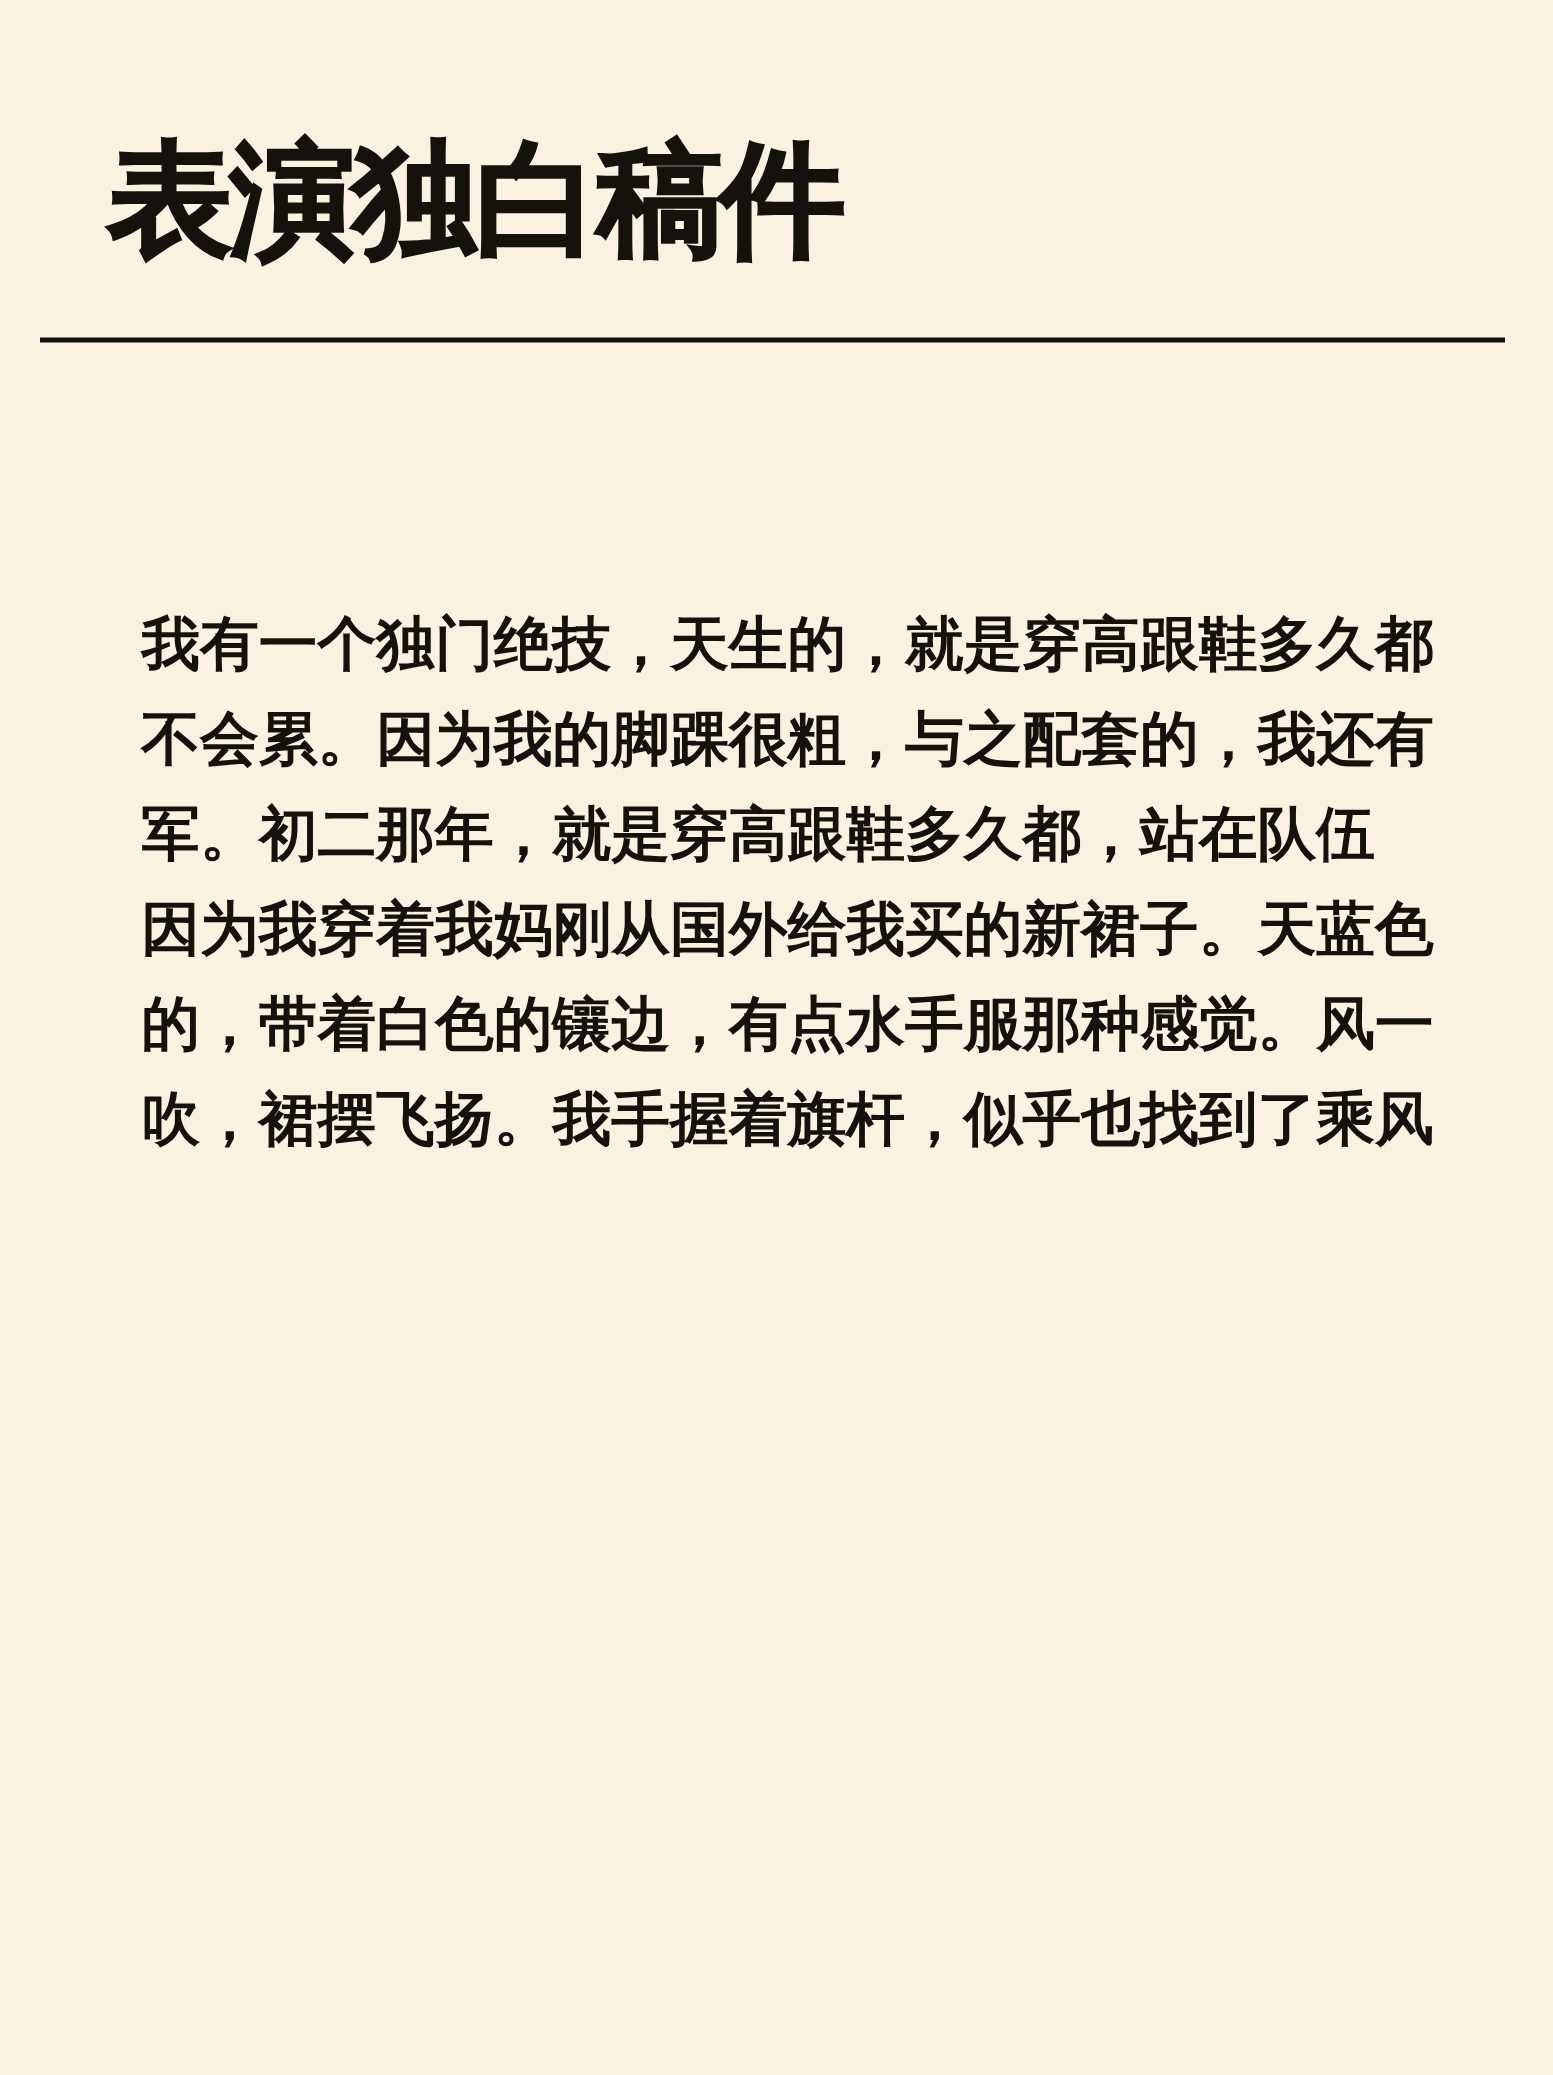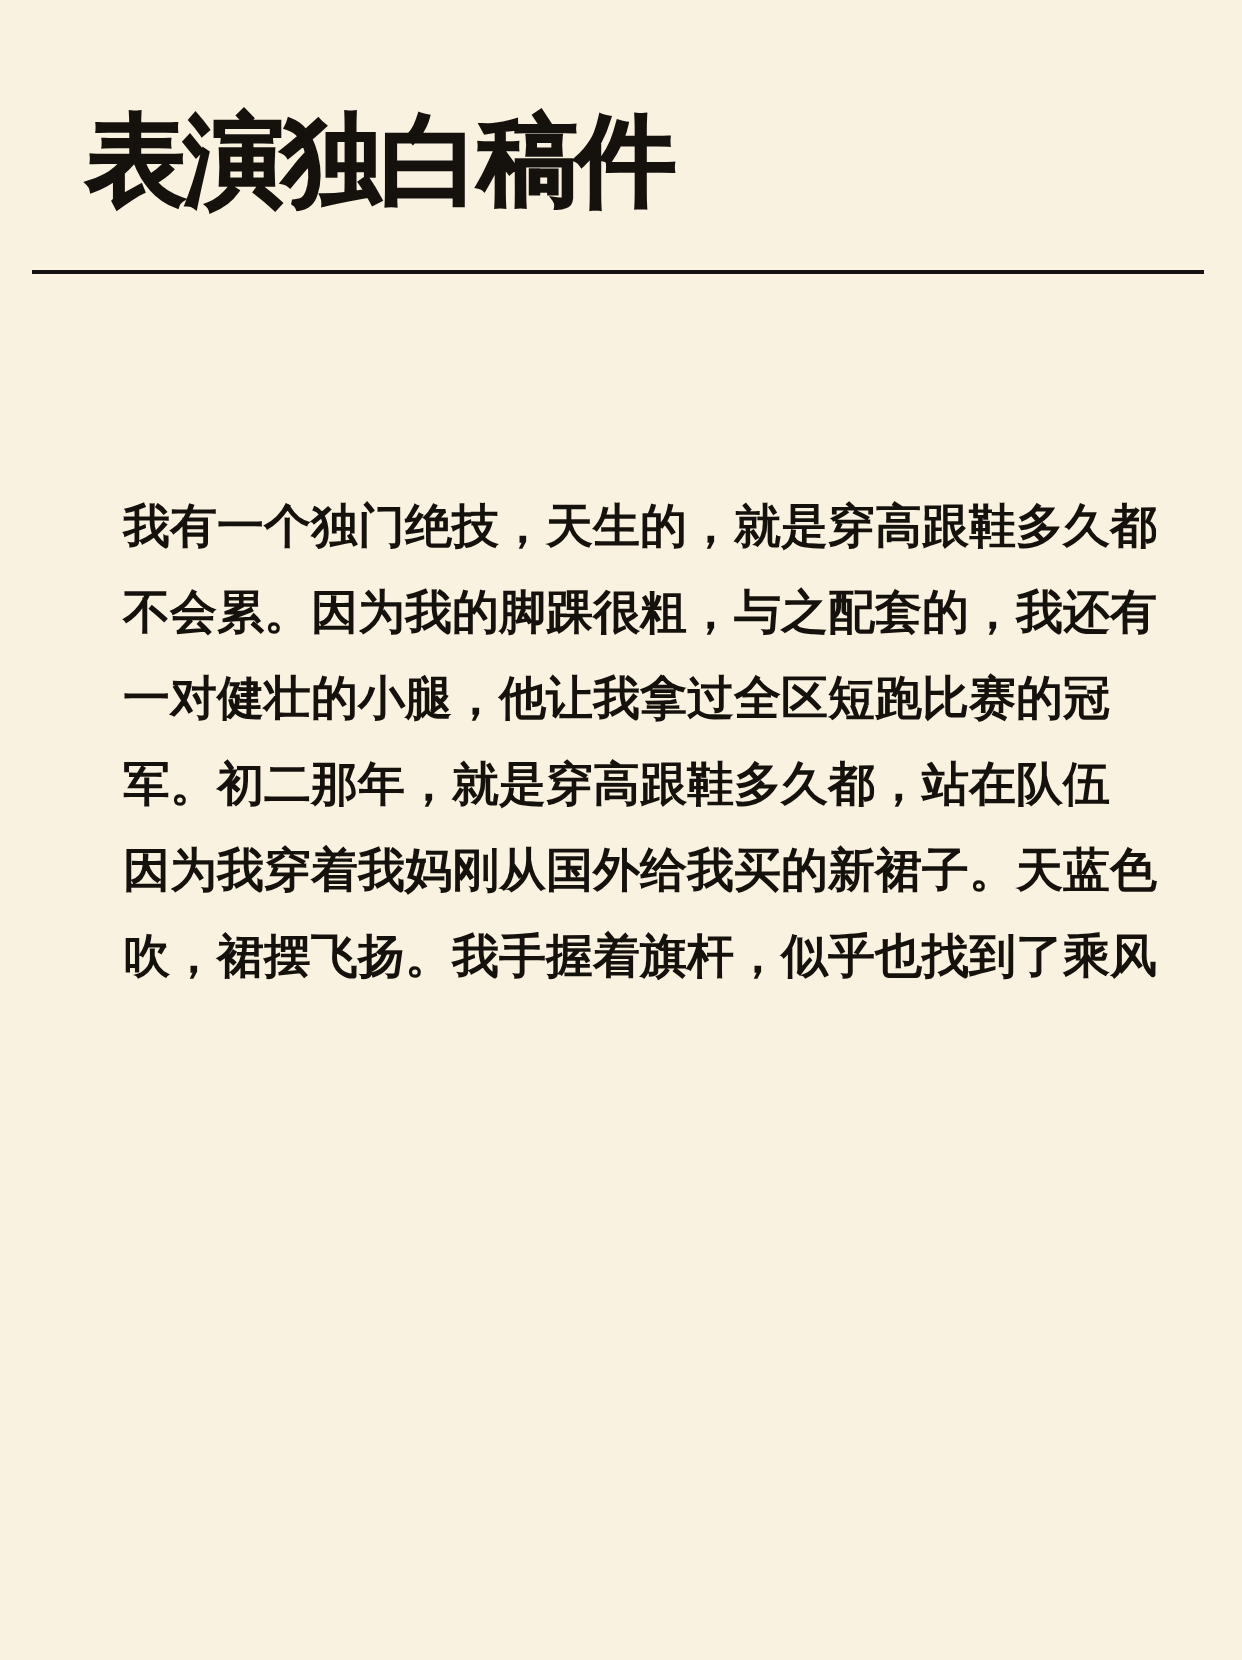--- a/index.html
+++ b/index.html
@@ -45,38 +45,38 @@
     left: 112px;
     top: 478px;
     width: 1040px;
     font-family: "Liberation Serif", "DejaVu Serif", serif;
     font-size: 47px;
     font-weight: 600;
     color: #15110d;
     letter-spacing: 0;
   }
   .body-text p.line {
-    margin: 11px;
+    margin: 1px;
     padding: 0;
     height: 75px;
     line-height: 75px;
     white-space: nowrap;
   }
 </style>
 </head>
 <body style="background: rgb(250, 242, 225);">
 
 <div class="page">
 
   <h1 class="title" style="color: rgb(21, 17, 13);">表演独白稿件</h1>
 
   <div class="divider" style="background: rgb(20, 20, 20);"></div>
 
   <div class="body-text" style="color: rgb(21, 17, 13);">
     <p class="line">我有一个独门绝技，天生的，就是穿高跟鞋多久都</p>
     <p class="line">不会累。因为我的脚踝很粗，与之配套的，我还有</p>
-    <p class="line">一对健壮的小腿，他让我拿过全区短跑比赛的冠</p>
     <p class="line">军。初二那年，就是穿高跟鞋多久都，站在队伍</p>
     <p class="line">因为我穿着我妈刚从国外给我买的新裙子。天蓝色</p>
+    <p class="line">的，带着白色的镶边，有点水手服那种感觉。风一</p>
     <p class="line">吹，裙摆飞扬。我手握着旗杆，似乎也找到了乘风</p>
   </div>
 
 </div>
 
 </body></html>

